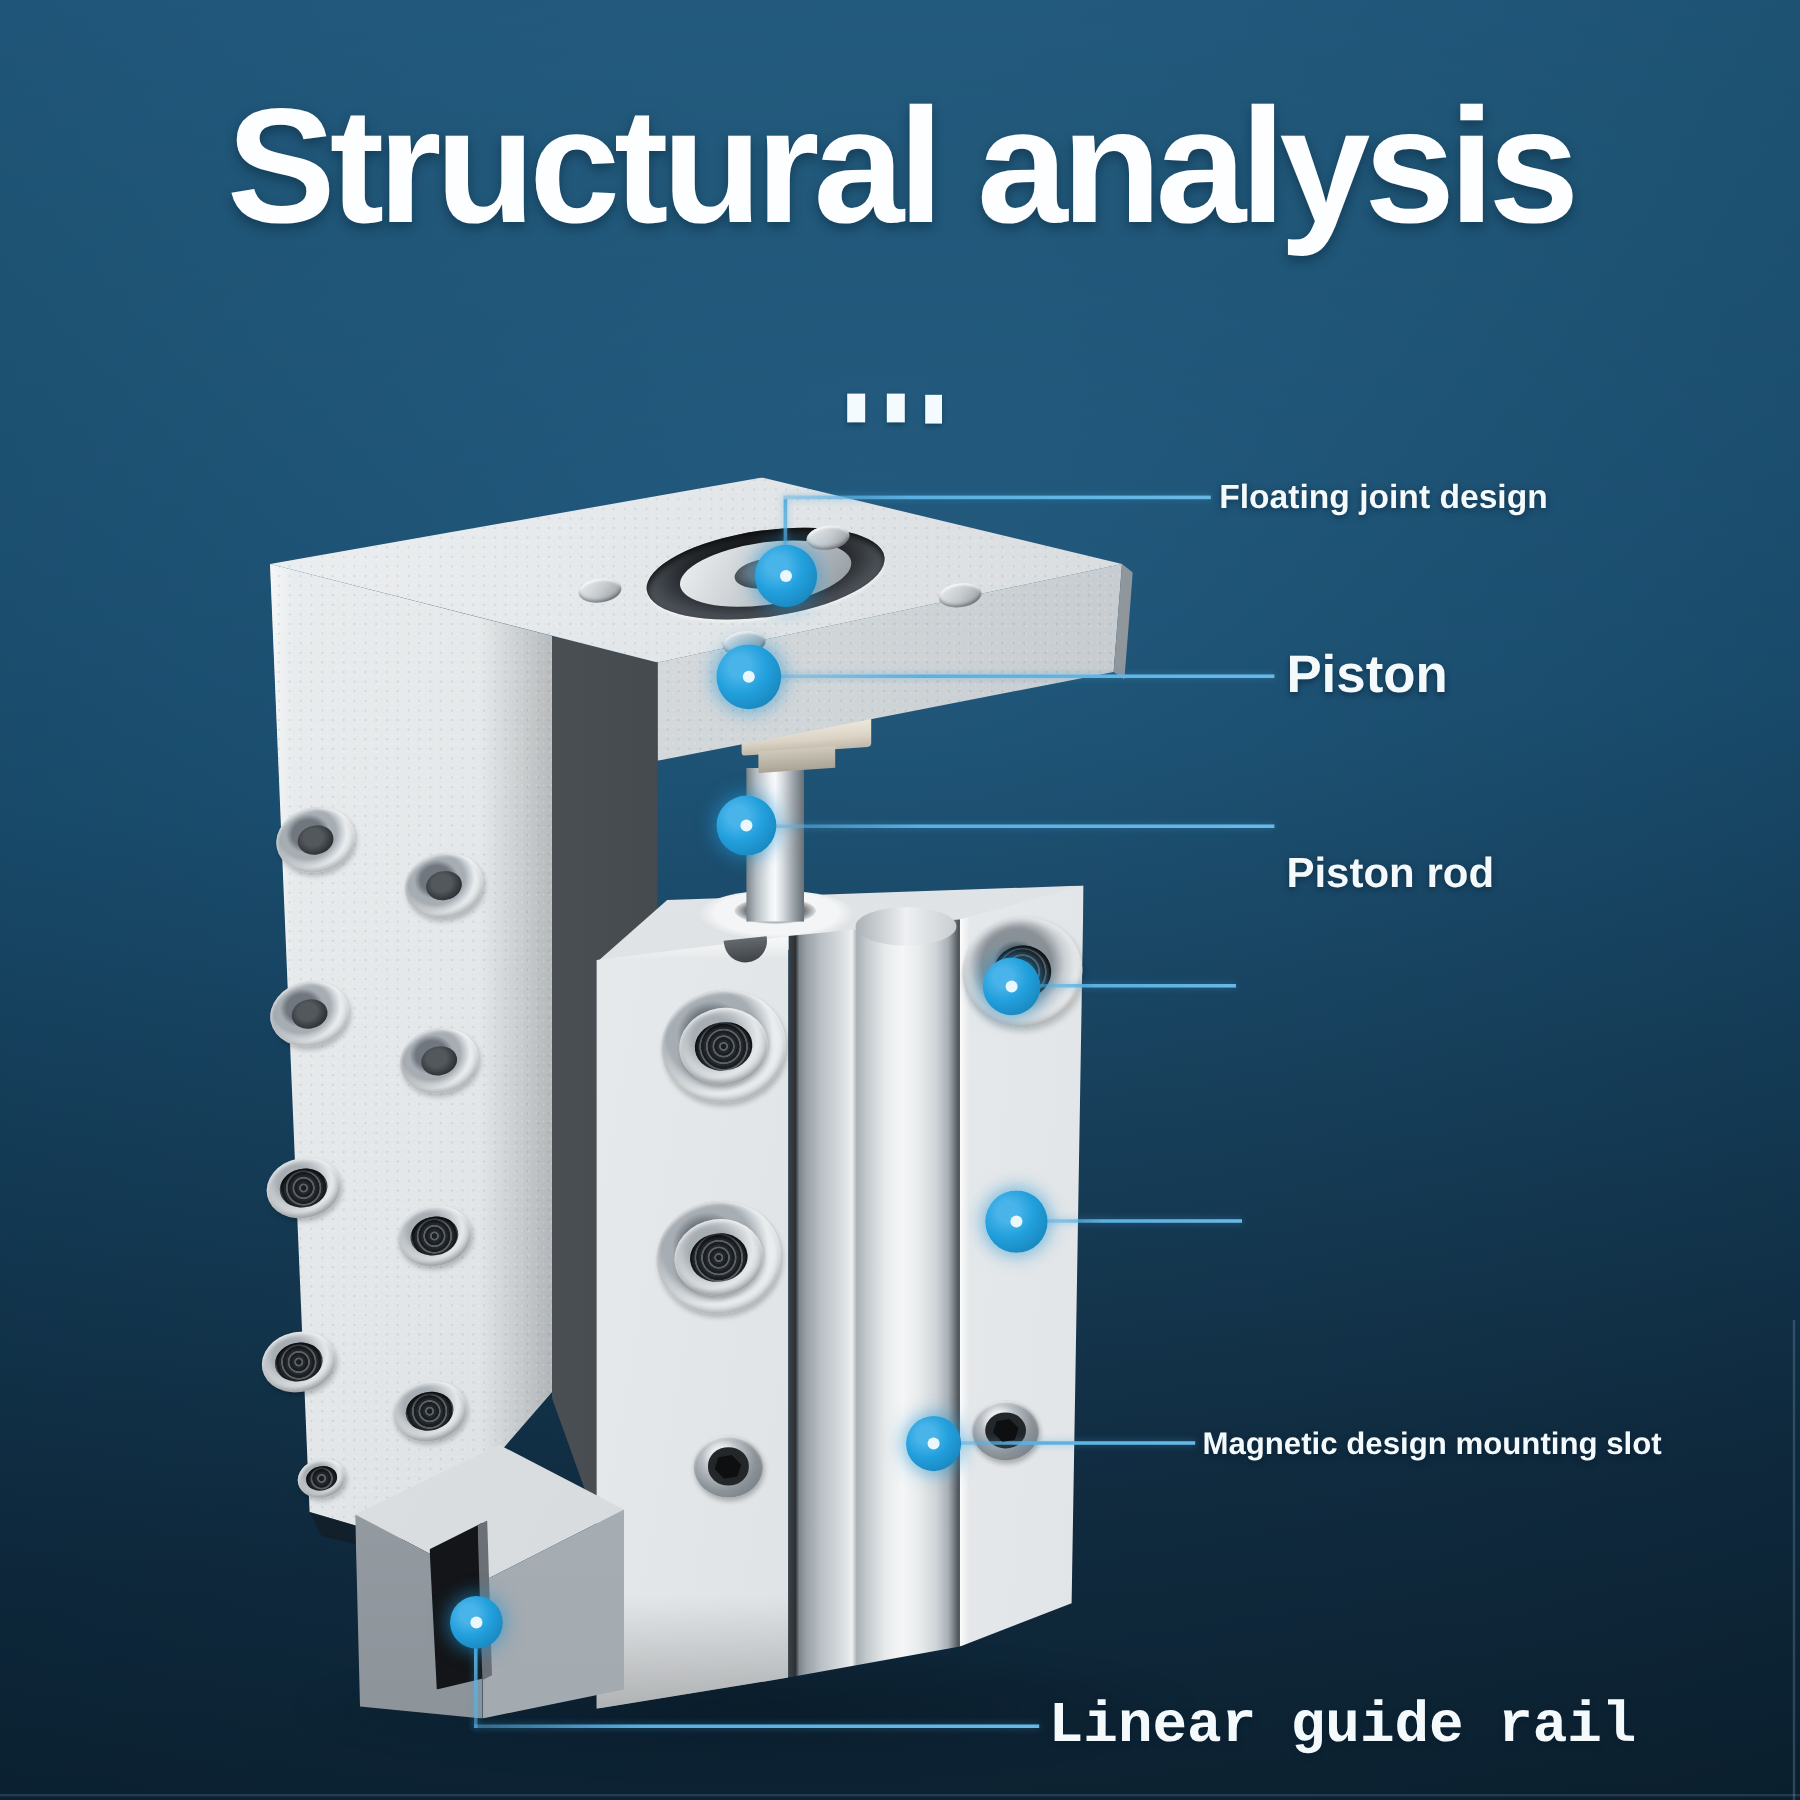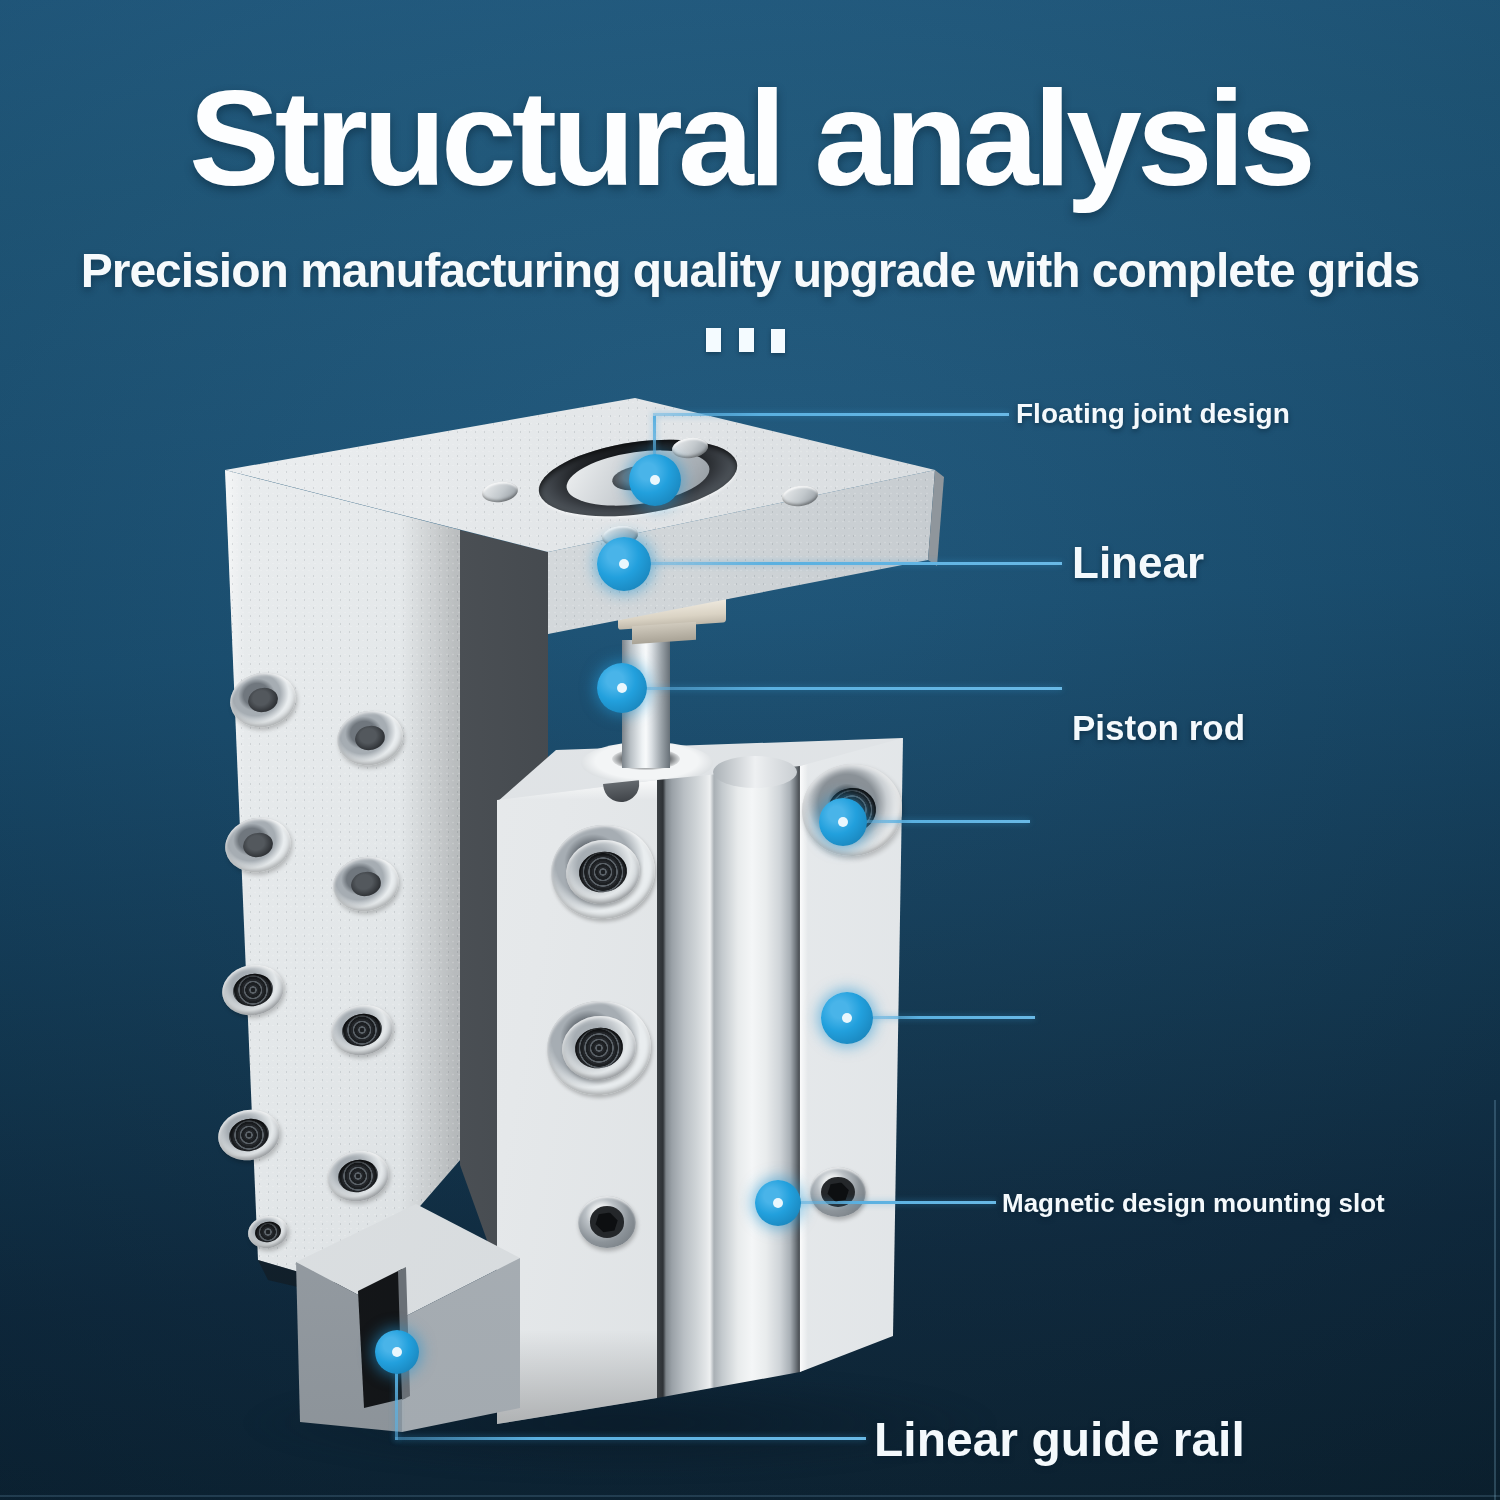--- a/index.html
+++ b/index.html
@@ -146,21 +146,20 @@
   .cline{position:absolute;background:linear-gradient(90deg,rgba(90,175,225,.5),#5ab0e0 30%,#69b9e6);box-shadow:0 0 6px rgba(60,160,215,.45);}
   .vline{position:absolute;background:linear-gradient(180deg,#5ab0e0,rgba(90,175,225,.6));box-shadow:0 0 6px rgba(60,160,215,.45);}
   .clabel{position:absolute;color:#f4f9fc;font-weight:bold;text-shadow:0 2px 5px rgba(4,28,46,.55);white-space:pre-line;text-align:center;}
 </style>
 </head>
 <body>
 
 <div id="canvas">
 
   <div class="title">Structural analysis</div>
-  <div class="subtitle">Precision manufacturing quality upgrade with complete grids</div>
   <div class="sq sq1"></div>
   <div class="sq sq2"></div>
   <div class="sq sq3"></div>
 
   <div class="el ground-shadow"></div>
 
   <div class="part column grain"></div>
   <div class="part column-inner"></div>
 
   <div class="el cs" style="left:230px;top:673px;width:66px;height:54px;transform:rotate(-12deg);"></div>
@@ -214,36 +213,36 @@
   <div class="part rail-slot"></div>
   <div class="part rail-slot-hi"></div>
 
   <div class="vline" style="left:653px;top:416px;width:3px;height:46px;"></div>
   <div class="cline" style="left:653px;top:413px;width:356px;height:3px;"></div>
   <div class="dot" style="left:629px;top:454px;width:52px;height:52px;"></div>
   <div class="clabel" style="left:1016px;top:398px;font-size:28px;">Floating joint design</div>
 
   <div class="cline" style="left:646px;top:562px;width:416px;height:3px;"></div>
   <div class="dot" style="left:597px;top:537px;width:54px;height:54px;"></div>
-  <div class="clabel" style="left:1072px;top:538px;font-size:44px;">Linear</div>
+  <div class="clabel" style="left:1072px;top:538px;font-size:44px;">Piston</div>
 
   <div class="cline" style="left:644px;top:687px;width:418px;height:3px;"></div>
   <div class="dot" style="left:597px;top:663px;width:50px;height:50px;"></div>
   <div class="clabel" style="left:1072px;top:668px;font-size:35px;margin-top:40px;">Piston rod</div>
 
   <div class="cline" style="left:862px;top:820px;width:168px;height:3px;"></div>
   <div class="dot" style="left:819px;top:798px;width:48px;height:48px;"></div>
 
   <div class="cline" style="left:870px;top:1016px;width:165px;height:3px;"></div>
   <div class="dot" style="left:821px;top:992px;width:52px;height:52px;"></div>
 
   <div class="cline" style="left:798px;top:1201px;width:198px;height:3px;"></div>
   <div class="dot" style="left:755px;top:1180px;width:46px;height:46px;"></div>
   <div class="clabel" style="left:1002px;top:1188px;font-size:26px;">Magnetic design mounting slot</div>
 
   <div class="vline" style="left:395px;top:1370px;width:3px;height:70px;"></div>
   <div class="cline" style="left:395px;top:1437px;width:471px;height:3px;"></div>
   <div class="dot" style="left:375px;top:1330px;width:44px;height:44px;"></div>
-  <div class="clabel" style="left:874px;top:1412px;font-size:48px;">Linear guide rail</div>
+  <div class="clabel" style="left:874px;top:1412px;font-size:48px;font-family:Liberation Mono, monospace;">Linear guide rail</div>
 
   <div class="edge-r"></div>
   <div class="edge-b"></div>
 </div>
 
 </body></html>

